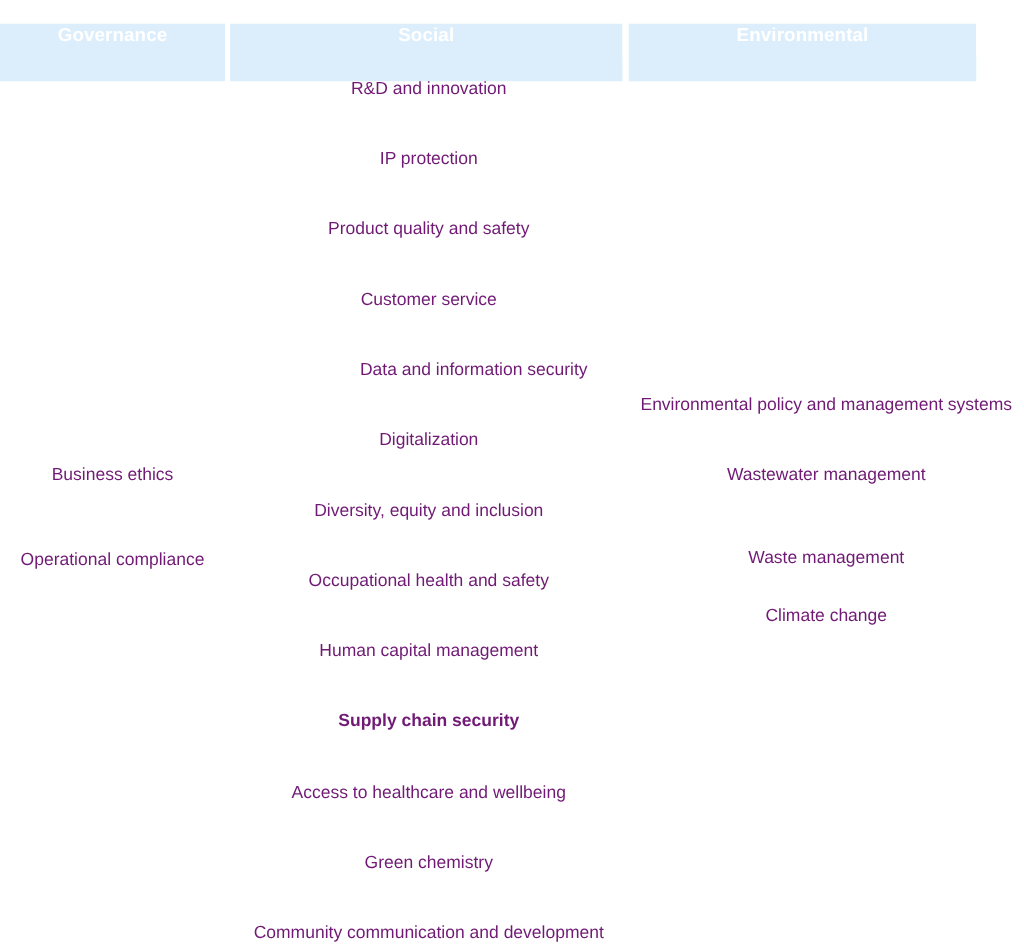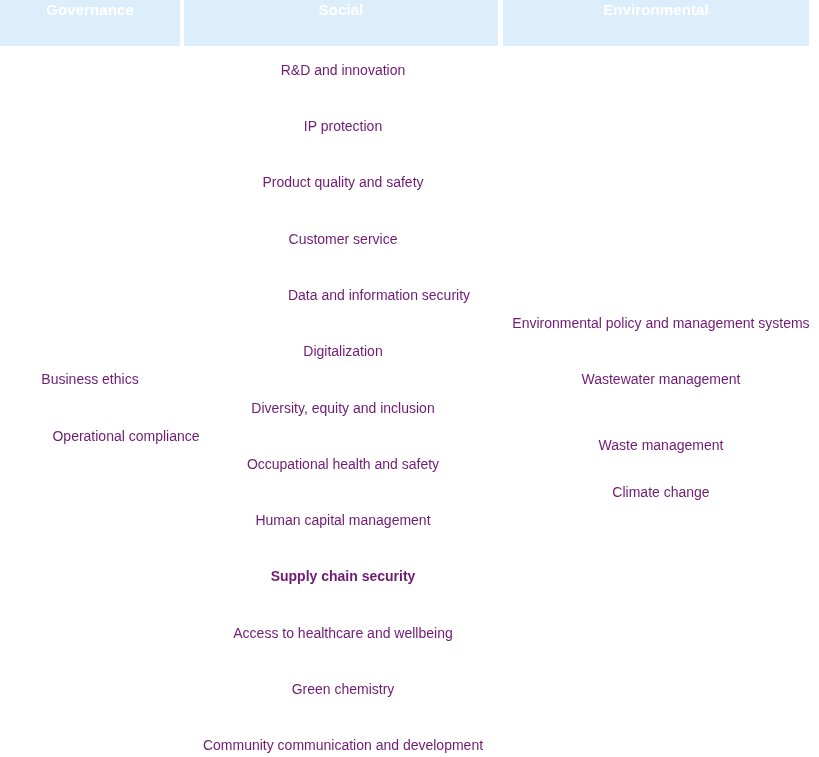--- a/index.html
+++ b/index.html
@@ -34,38 +34,39 @@
   }
 
   .header-cell {
     height: 46px;
     background: #dceefc;
     box-sizing: border-box;
     display: flex;
     align-items: flex-start;
     justify-content: center;
     overflow: hidden;
+    margin-top: 19px;
   }
 
   .header-cell .header-label {
     display: block;
     font-size: 15px;
     font-weight: bold;
     color: #ffffff;
     line-height: 15px;
     margin-top: 2px;
     letter-spacing: 0.1px;
     white-space: nowrap;
   }
 
   .header-cell.governance { width: 180px; }
   .header-gap-1 { width: 4px; height: 46px; background: #ffffff; }
   .header-cell.social { width: 314px; }
   .header-gap-2 { width: 5px; height: 46px; background: #ffffff; }
-  .header-cell.environmental { width: 306px; }
+  .header-cell.environmental { width: 278px; }
   .header-gap-3 { width: 7px; height: 46px; background: #ffffff; }
 
   
   .body-area {
     position: absolute;
     left: 0;
     top: 46px;
     width: 819px;
     height: 711px;
   }
@@ -100,21 +101,21 @@
     <div class="header-gap-2"></div>
     <div class="header-cell environmental">
       <span class="header-label">Environmental</span>
     </div>
     <div class="header-gap-3"></div>
   </div>
 
   <div class="body-area">
     <div id="topics-governance">
         <div class="topic col-governance" style="top: 333px;">Business ethics</div>
-        <div class="topic col-governance" style="top: 390px; margin-left: 36px;">Operational compliance</div>
+        <div class="topic col-governance" style="top: 401px;">Operational compliance</div>
       </div>
     <div id="topics-social">
         <div class="topic col-social" style="top: 24px;">R&amp;D and innovation</div>
         <div class="topic col-social" style="top: 80px;">IP protection</div>
         <div class="topic col-social" style="top: 136px;">Product quality and safety</div>
         <div class="topic col-social" style="top: 193px;">Customer service</div>
         <div class="topic col-social" style="top: 249px; margin-left: 36px;">Data and information security</div>
         <div class="topic col-social" style="top: 305px;">Digitalization</div>
         <div class="topic col-social" style="top: 362px;">Diversity, equity and inclusion</div>
         <div class="topic col-social" style="top: 418px;">Occupational health and safety</div>

